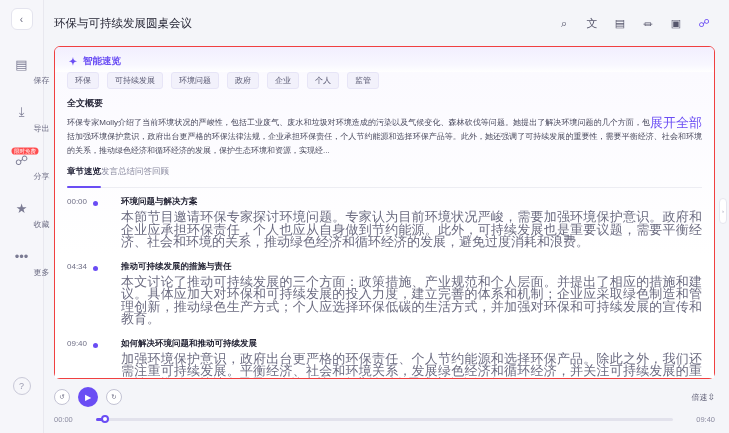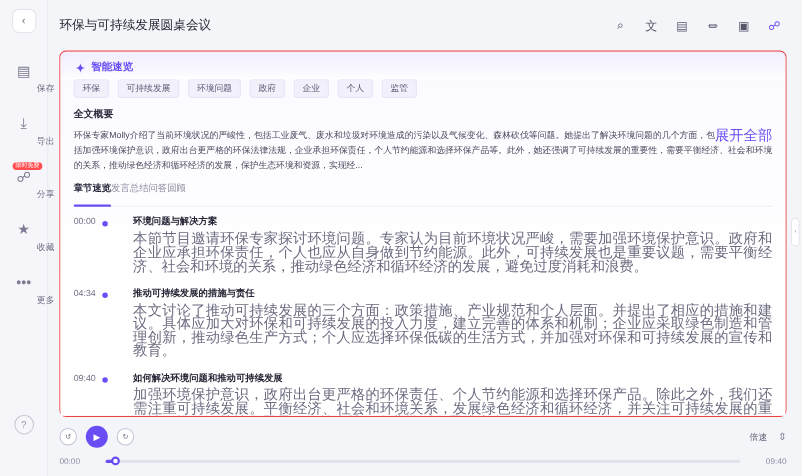--- a/index.html
+++ b/index.html
@@ -319,21 +319,20 @@
     color: #fff;
     font-size: 8px;
     display: flex; align-items: center; justify-content: center;
     margin-right: 8px;
     cursor: pointer;
   }
   .p-spacer { flex: 1; }
   .speed {
     font-size: 8px;
     color: #5f5f76;
-    margin-right: 10px;
     cursor: pointer;
   }
   .plist {
     font-size: 9px;
     color: #5f5f76;
     cursor: pointer;
   }
   .player-row2 {
     display: flex;
     align-items: center;

